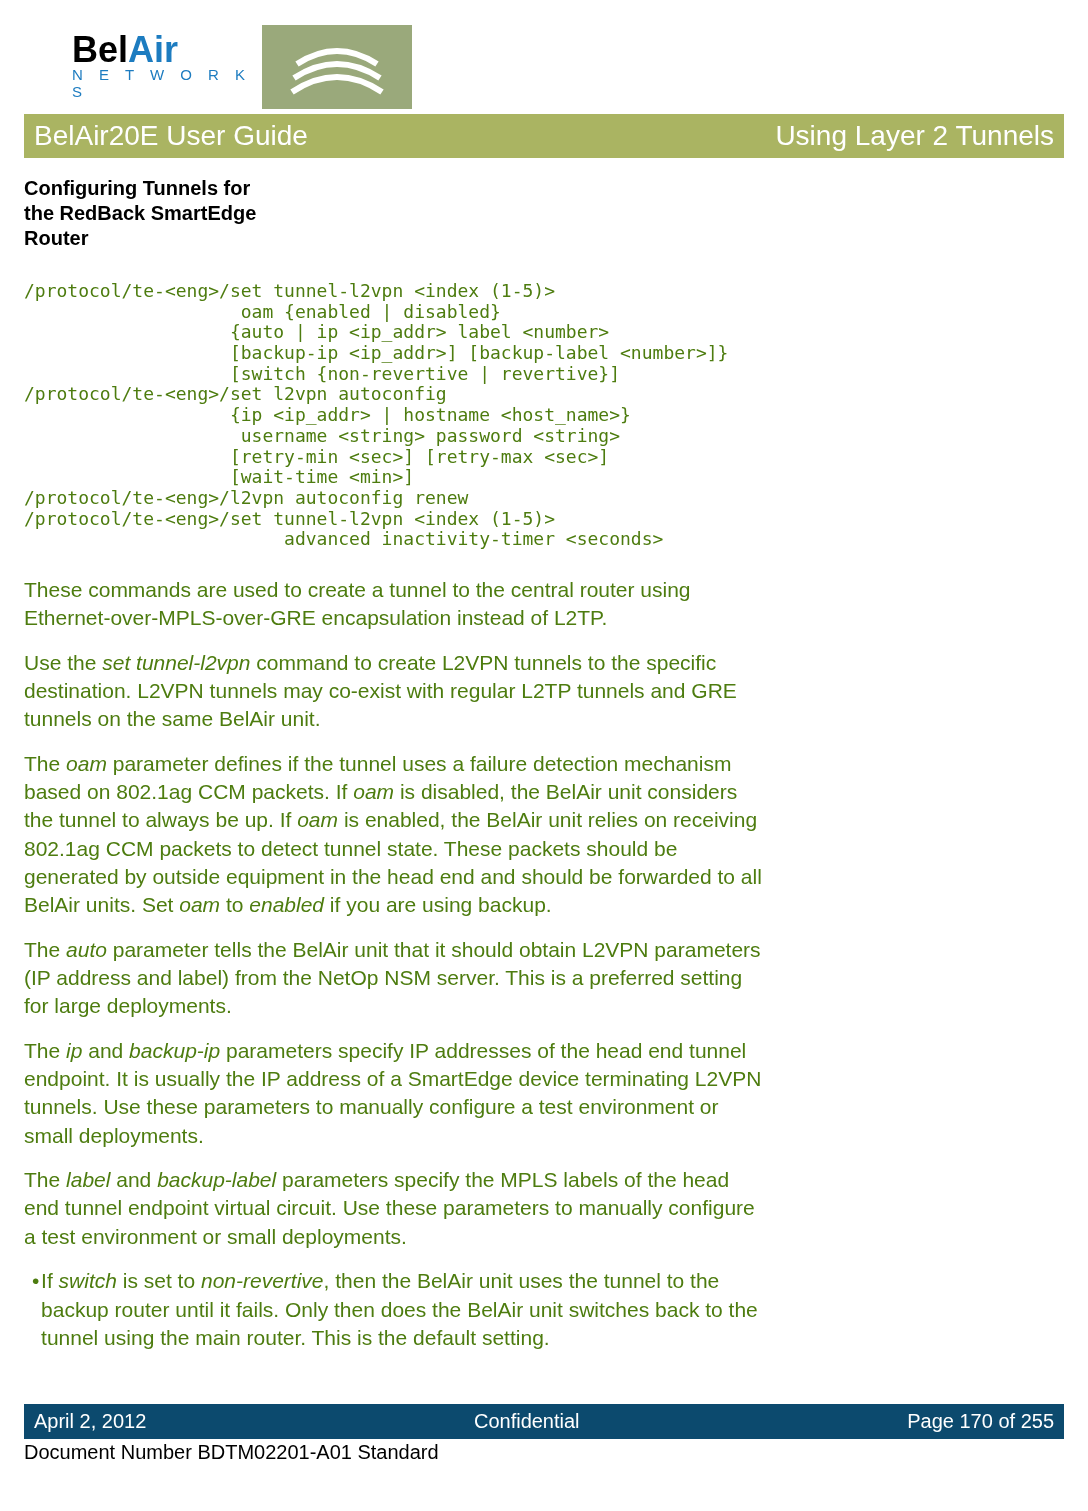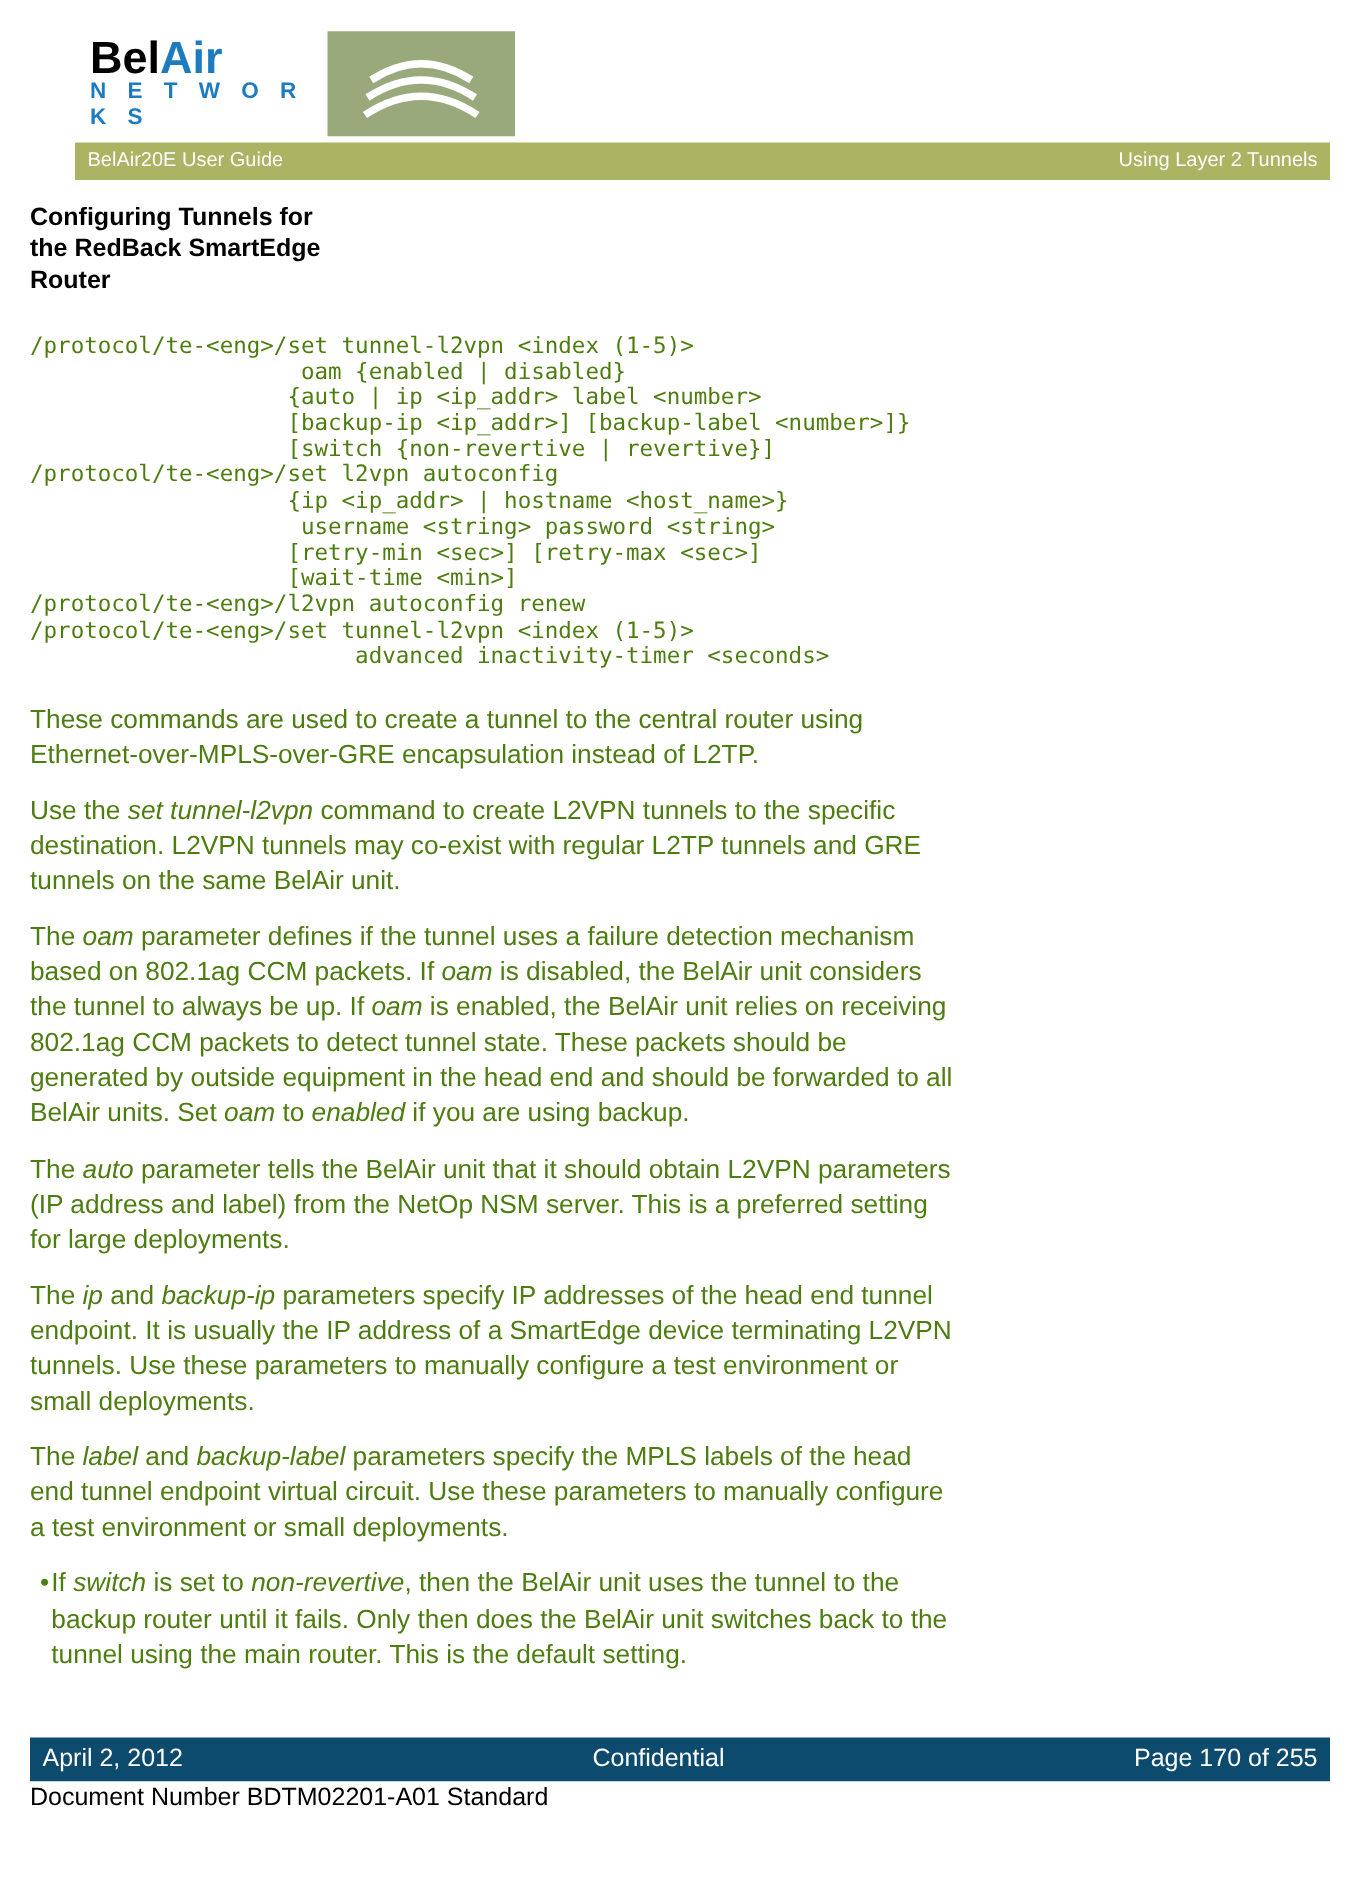--- a/index.html
+++ b/index.html
@@ -15,30 +15,29 @@
     .hdr {
       display: flex;
       justify-content: flex-start;
       align-items: center;
       height: 94px;
       margin-left: 48px;
     }
     .logo-left { width: 190px; }
     .logo-left .bel { font-size: 36px; font-weight: 900; color: #000; line-height: .9; }
     .logo-left .bel .air { color: #1d7cc0; }
-    .logo-left .nw { color: #1d7cc0; letter-spacing: 6px; font-size: 18px; font-weight: 700; }
+    .logo-left .nw { color: #1d7cc0; letter-spacing: 6px; font-size: 15px; font-weight: 400; }
     .logo-right { width: 150px; height: 84px; background: #9aa97b; display: flex; align-items: center; justify-content: center; color: #fff; font-size: 56px; }
     .bar {
       background: #aab462;
       color: #fff;
       display: flex;
       justify-content: space-between;
       padding: 6px 10px;
-      font-size: 16px;
-      margin-left: 36px;
+      font-size: 28px;
     }
     .body {
       display: flex;
       gap: 30px;
       padding-top: 18px;
       flex-direction: column;
     }
     .side {
       width: 250px;
       flex-shrink: 0;

